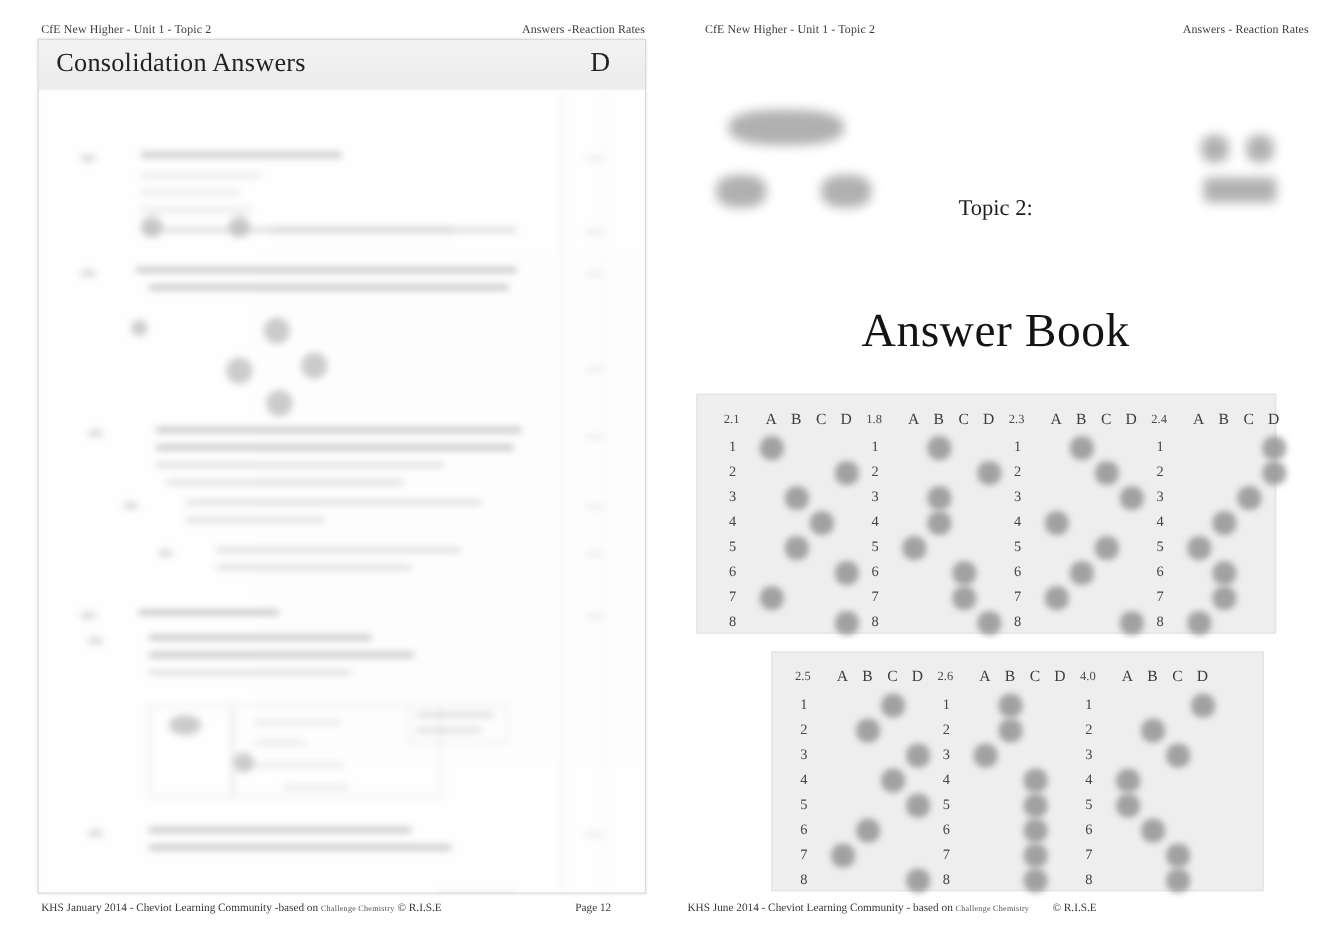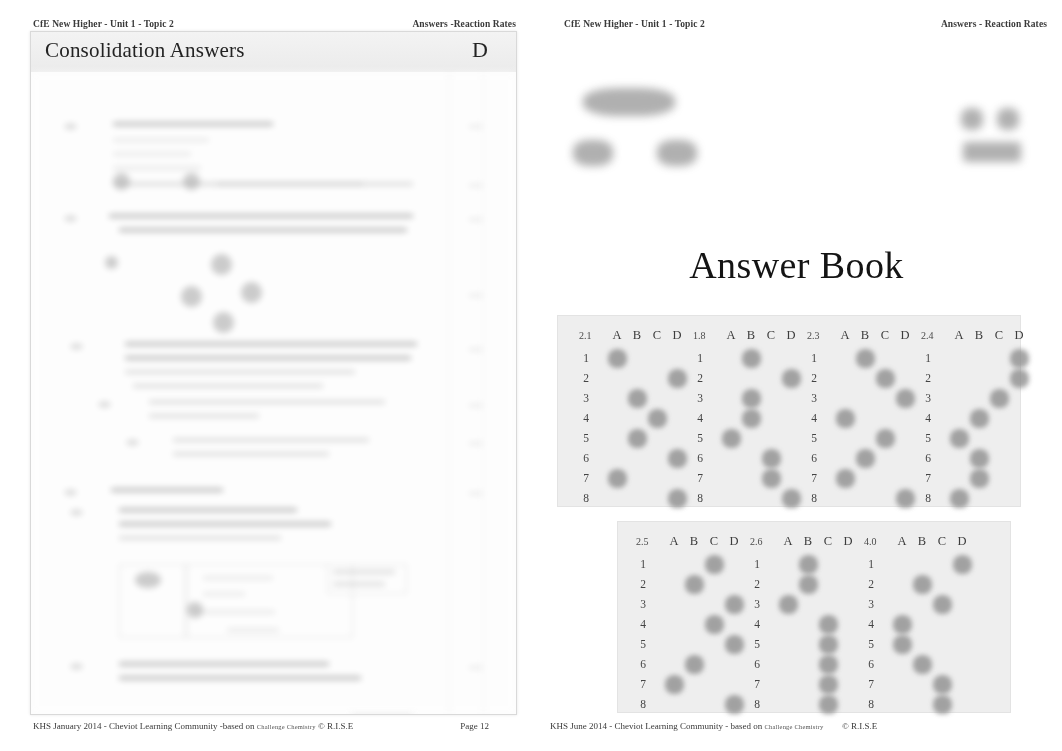--- a/index.html
+++ b/index.html
@@ -30,21 +30,20 @@
   .page-left  { width: 531px; }
   .page-right { width: 531px; }
 
   .run-head {
     position: absolute;
     top: 19px;
     font-size: 9.5px;
     color: #3a3a3a;
     letter-spacing: .1px;
     white-space: nowrap;
-    font-weight: bold;
   }
   .run-head.left-side  { left: 33px; }
   .run-head.right-side { right: 15px; }
   .page-left .run-head.left-side { left: 33px; }
   .page-left .run-head.right-side { right: 15px; }
 
   .foot {
     position: absolute;
     bottom: 20px;
     font-size: 9px;
@@ -349,20 +348,21 @@
       <span class="art-pc" style="left:18px; top:12px; width:92px; height:28px;"></span>
       <span class="art-pc" style="left:8px;  top:64px; width:40px; height:26px;"></span>
       <span class="art-pc" style="left:92px; top:64px; width:40px; height:26px;"></span>
     </div>
     <div class="cover-art-right">
       <span class="art-pc" style="left:22px; top:30px; width:22px; height:22px;"></span>
       <span class="art-pc" style="left:58px; top:30px; width:22px; height:22px;"></span>
       <span class="art-pc" style="left:24px; top:64px; width:58px; height:20px; border-radius:10%;"></span>
     </div>
 
+    <div class="cover-topic">Topic 2:</div>
     <div class="cover-book">Answer Book</div>
 
     <div class="panel panel-top"></div>
 
     <div class="panel panel-bottom"></div>
 
     <div id="grids-layer" style="position:absolute;inset:0;">
         <div style="position: absolute; left: 48px; top: 330px;">
           <div class="grid-num" style="left: 0px; top: 0px;">2.1</div>
           <div class="col-letter" style="left: 31px; top: -2px;">A</div>

